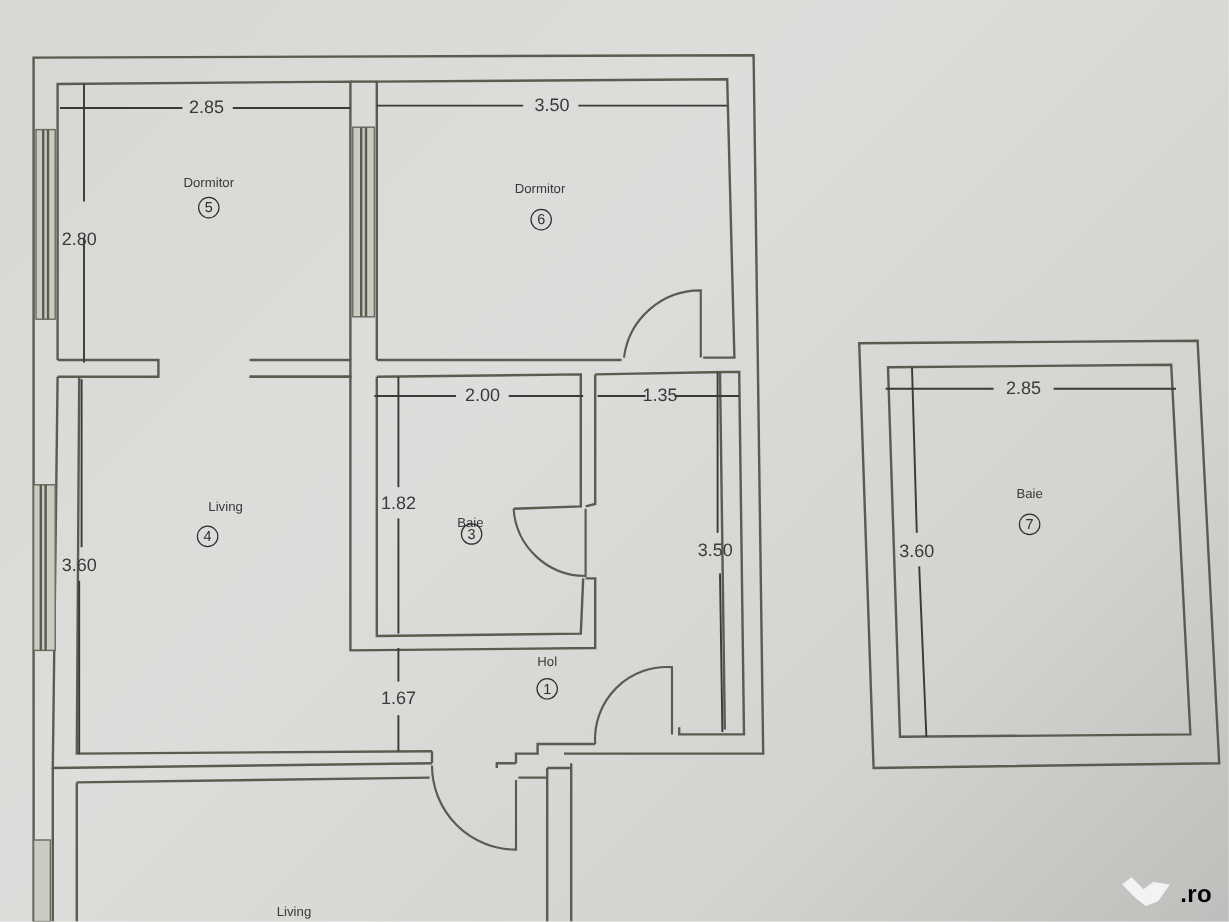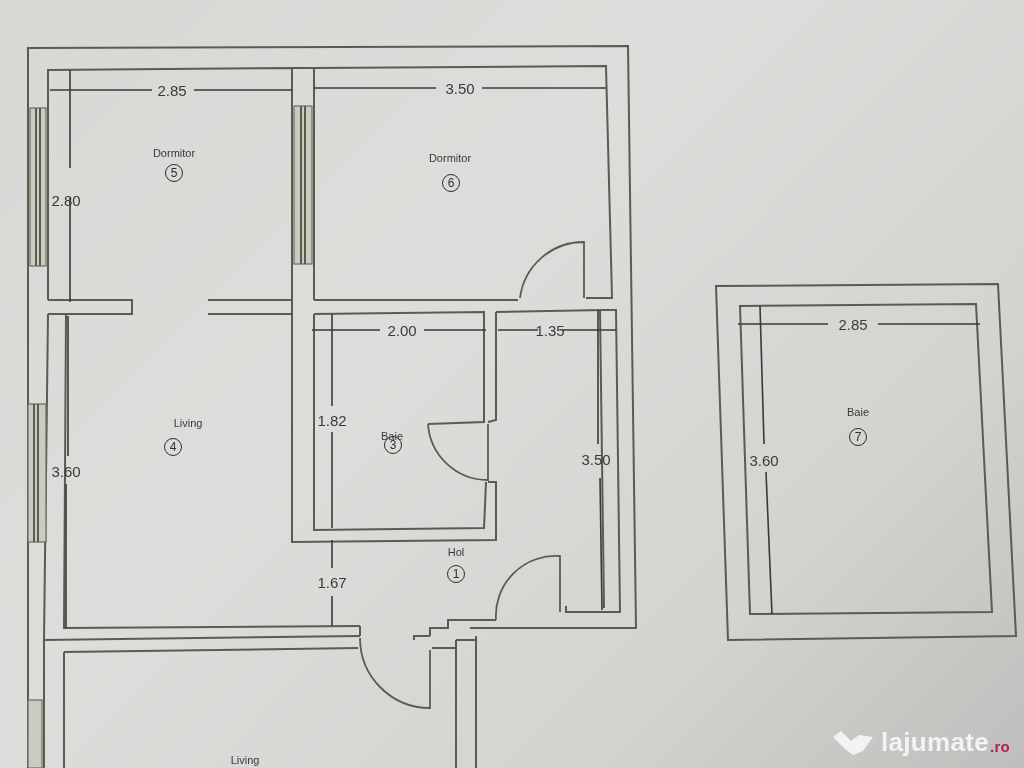--- a/index.html
+++ b/index.html
@@ -22,21 +22,21 @@
   .num {
     position: absolute; width: 18px; height: 18px; border: 1.6px solid #2e2e2e;
     border-radius: 50%; font-size: 12px; color: #2e2e2e; display: flex;
     align-items: center; justify-content: center; transform: translate(-50%, -50%);
     box-sizing: border-box;
   }
   .wm {
     position: absolute; right: 14px; bottom: 10px; display: flex; align-items: center;
     color: #f3f3f3; font-weight: bold; font-size: 26px; letter-spacing: 0.3px;
   }
-  .wm .ro { font-size: 15px; margin-left: 1px; margin-top: 8px; color: #be185d; }
+  .wm .ro { font-size: 20px; margin-left: 1px; margin-top: 8px; color: #000000; }
   .wm svg { margin-right: 6px; }
 </style>
 </head>
 <body>
 
 <svg id="plan" viewBox="0 0 1024 768">
 
   <g>
     <polyline class="wall" points="28,768 28,48 628,46 636,628 470,628"></polyline>
 
@@ -153,15 +153,14 @@
 
 <span class="lbl" style="left:858px;top:412px">Baie</span>
 <span class="num" style="left:858px;top:437px">7</span>
 
 <span class="lbl" style="left:245px;top:760px">Living</span>
 
 <div class="wm">
   <svg width="44" height="28" viewBox="0 0 44 28">
     <path d="M2,8 L10,2 L20,12 L28,6 L42,8 L32,22 L22,26 L14,20 Z" fill="#f3f3f3"></path>
   </svg>
-  <span>lajumate</span>
     <span class="ro">.ro</span>
 </div>
 
 </body></html>

